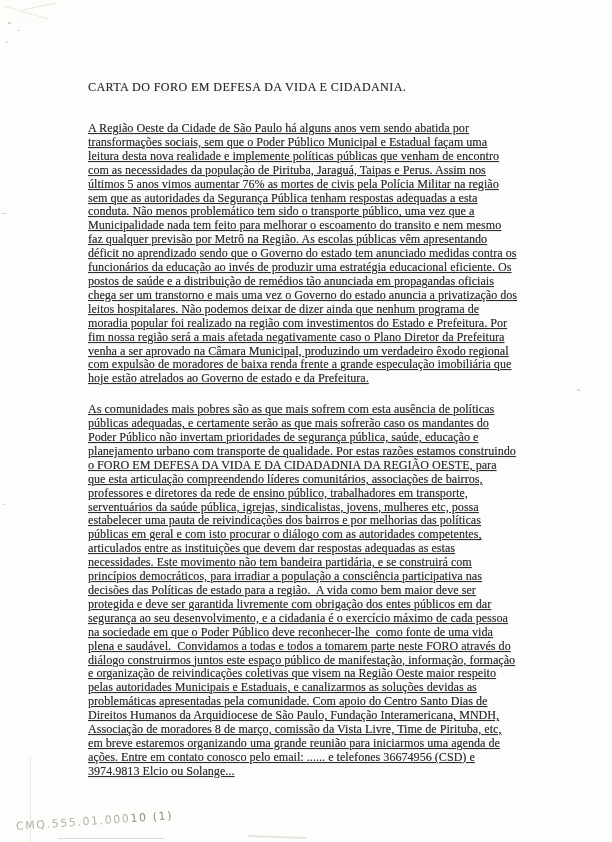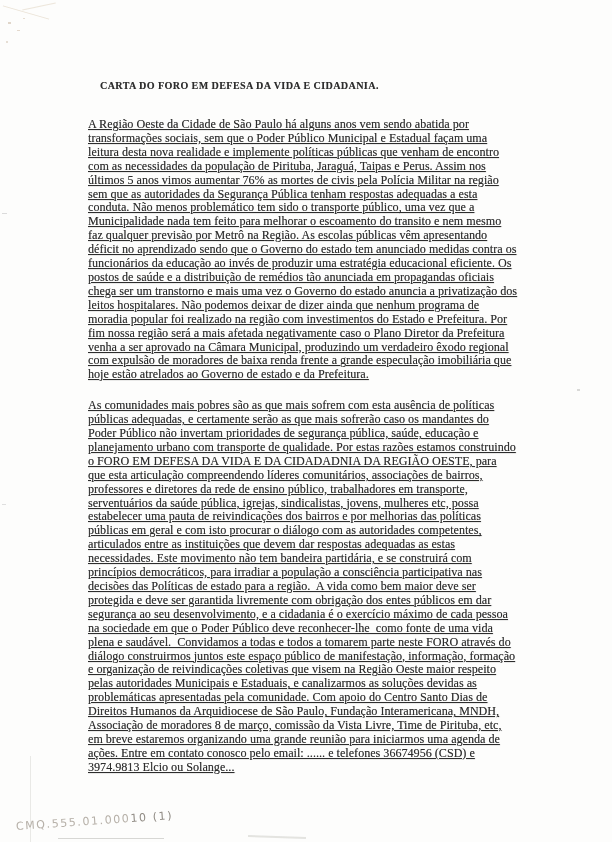--- a/index.html
+++ b/index.html
@@ -13,24 +13,24 @@
   }
   .content {
     position: absolute;
     left: 88px;
     top: 80px;
     width: 474px;
     color: #2d2d2d;
     text-shadow: 0.2px 0.2px 0.35px rgba(70,70,70,0.55);
   }
   .title {
-    font-size: 10px;
-    font-weight: 700;
+    font-size: 12px;
+    font-weight: 400;
     letter-spacing: 0.45px;
-    margin: 0 0 27px 12px;
+    margin: 0 0 27px 0;
     white-space: pre;
   }
   .para {
     font-size: 12px;
     line-height: 13.9px;
     letter-spacing: 0.05px;
     white-space: pre;
     margin: 0 0 17px 0;
     text-decoration: underline;
   }

